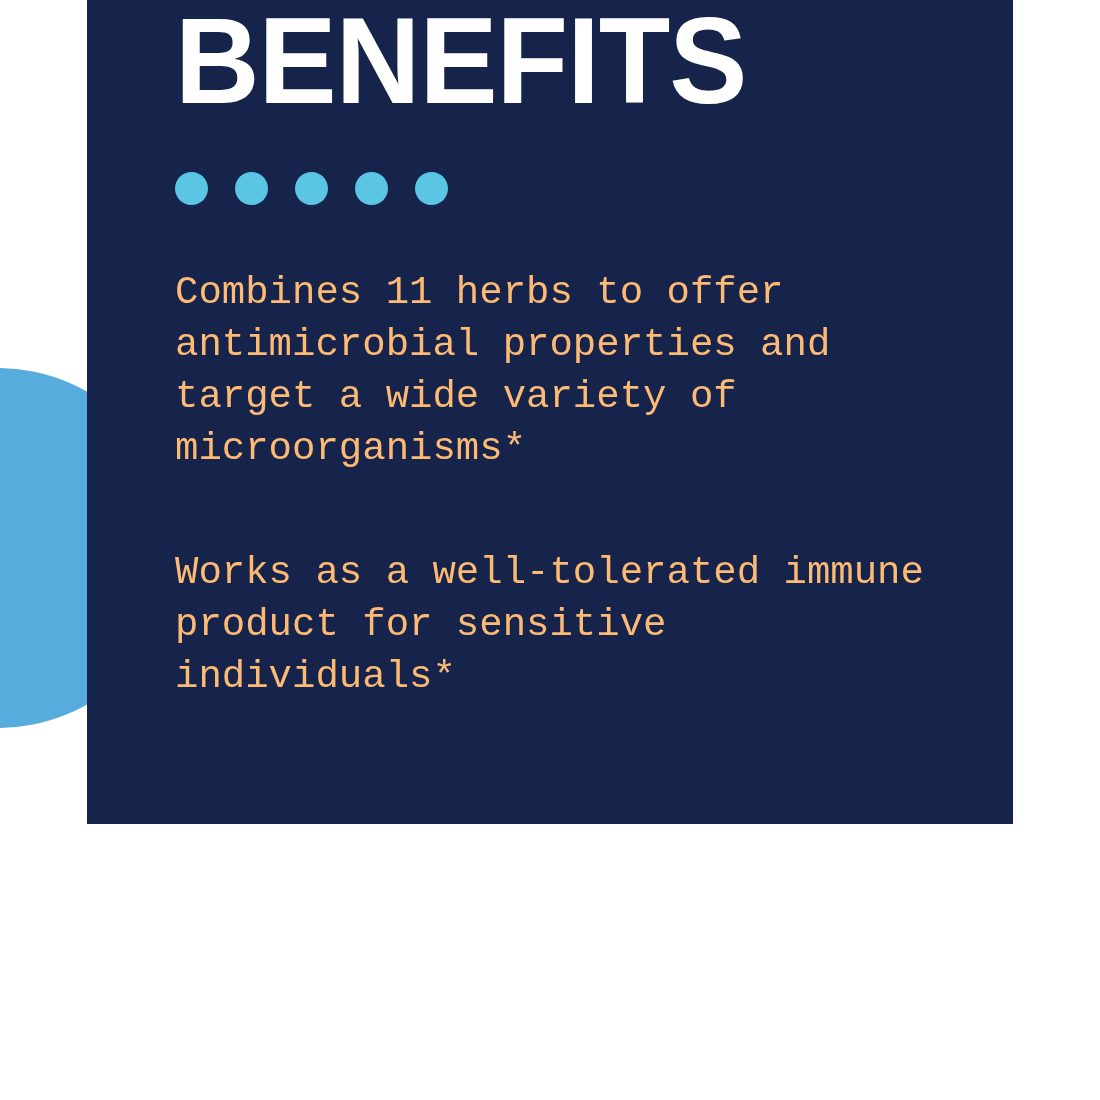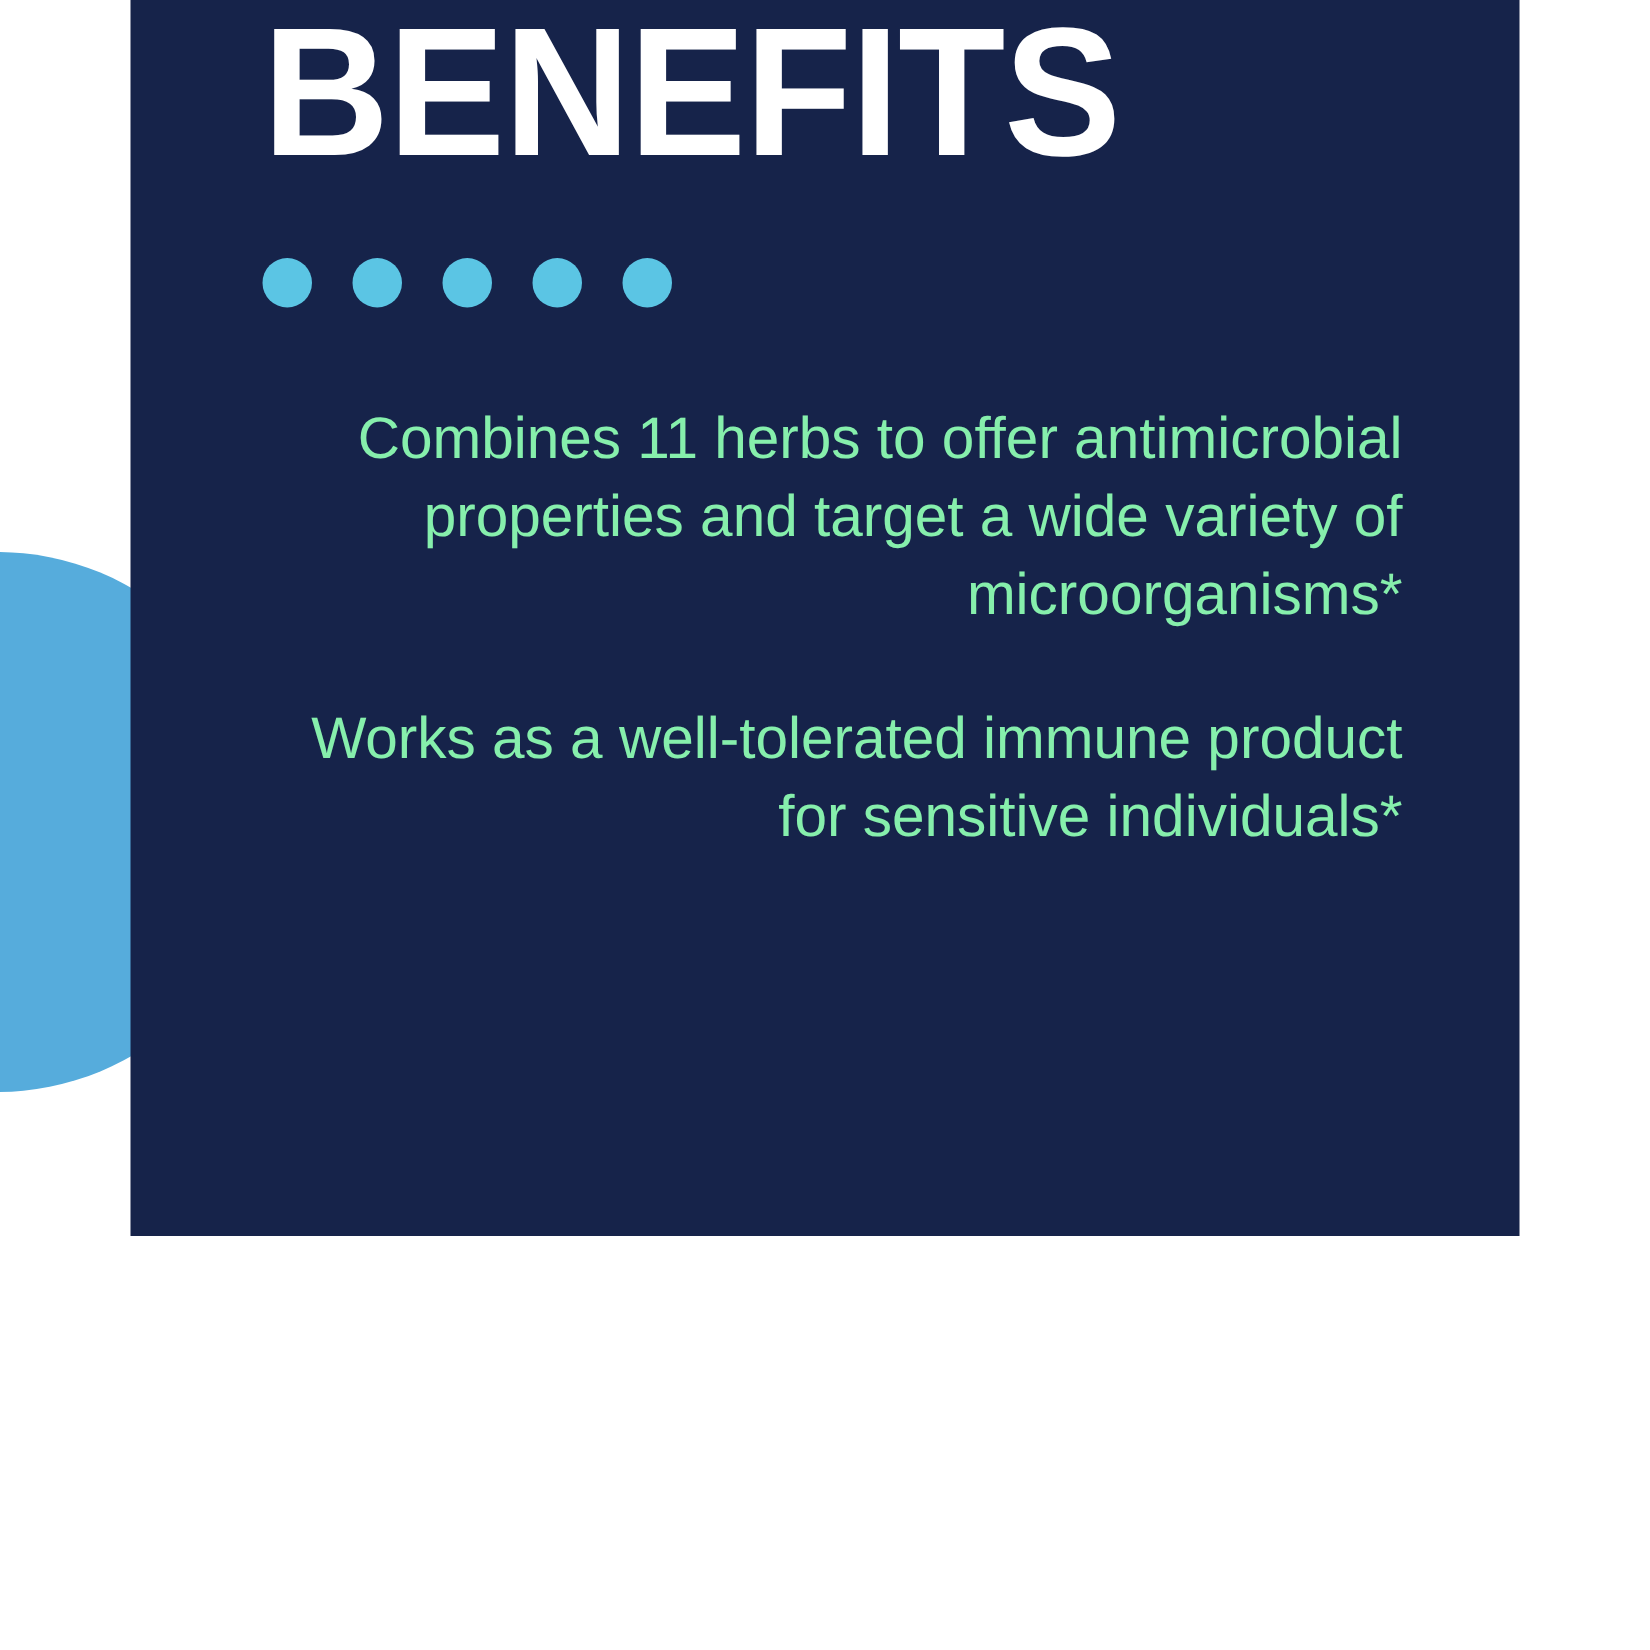--- a/index.html
+++ b/index.html
@@ -81,32 +81,31 @@
     flex: 0 0 auto;
   }
 
   #benefits-list {
     margin: 0;
     padding: 0;
     list-style: none;
   }
 
   .benefit {
-    color: #86efac;
-    font-family: Liberation Sans, sans-serif;
+    color: #fdba74;
+    font-family: Liberation Mono, monospace;
     font-size: 39px;
     font-weight: 400;
     line-height: 52px;
     letter-spacing: 0px;
     max-width: 790px;
-    text-align: right;
   }
   .benefit.b0 { margin-top: 62px; }
   .benefit.b1 { margin-top: 48px; }
-  .benefit.b2 { margin-top: 44px; max-width: 820px; }
+  .benefit.b2 { margin-top: 72px; max-width: 820px; }
 </style>
 </head>
 <body>
 
 <div id="stage">
 
   <div id="blob"></div>
 
   <div id="card">
     <div id="card-inner">

